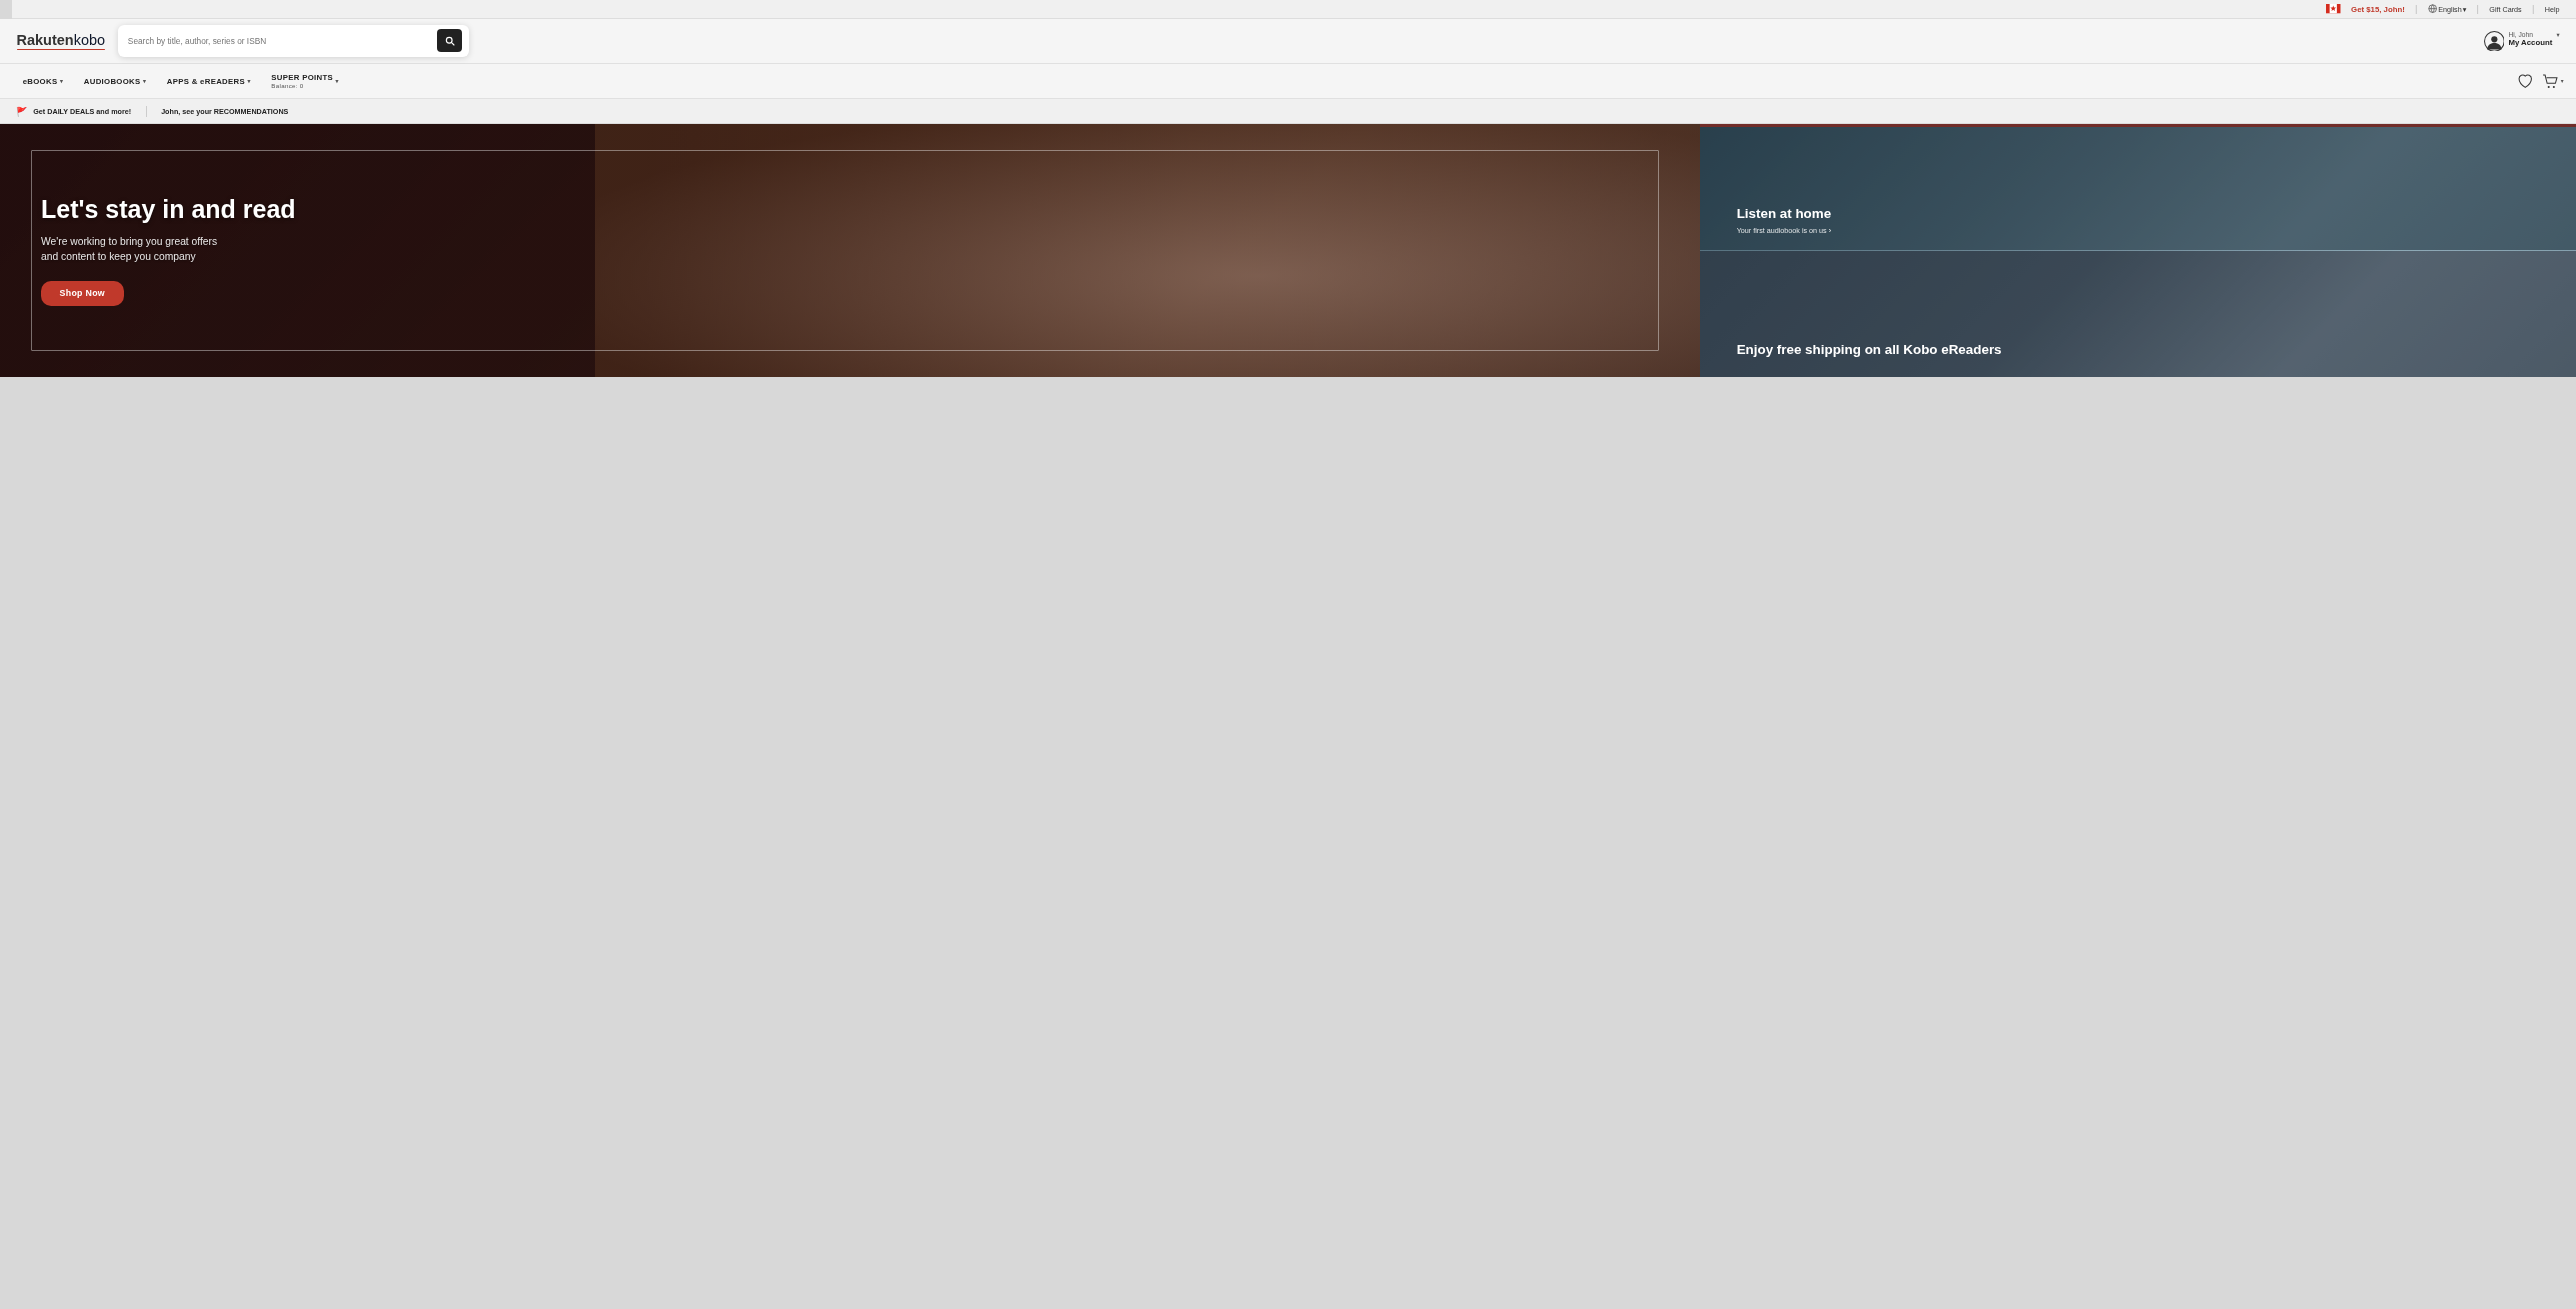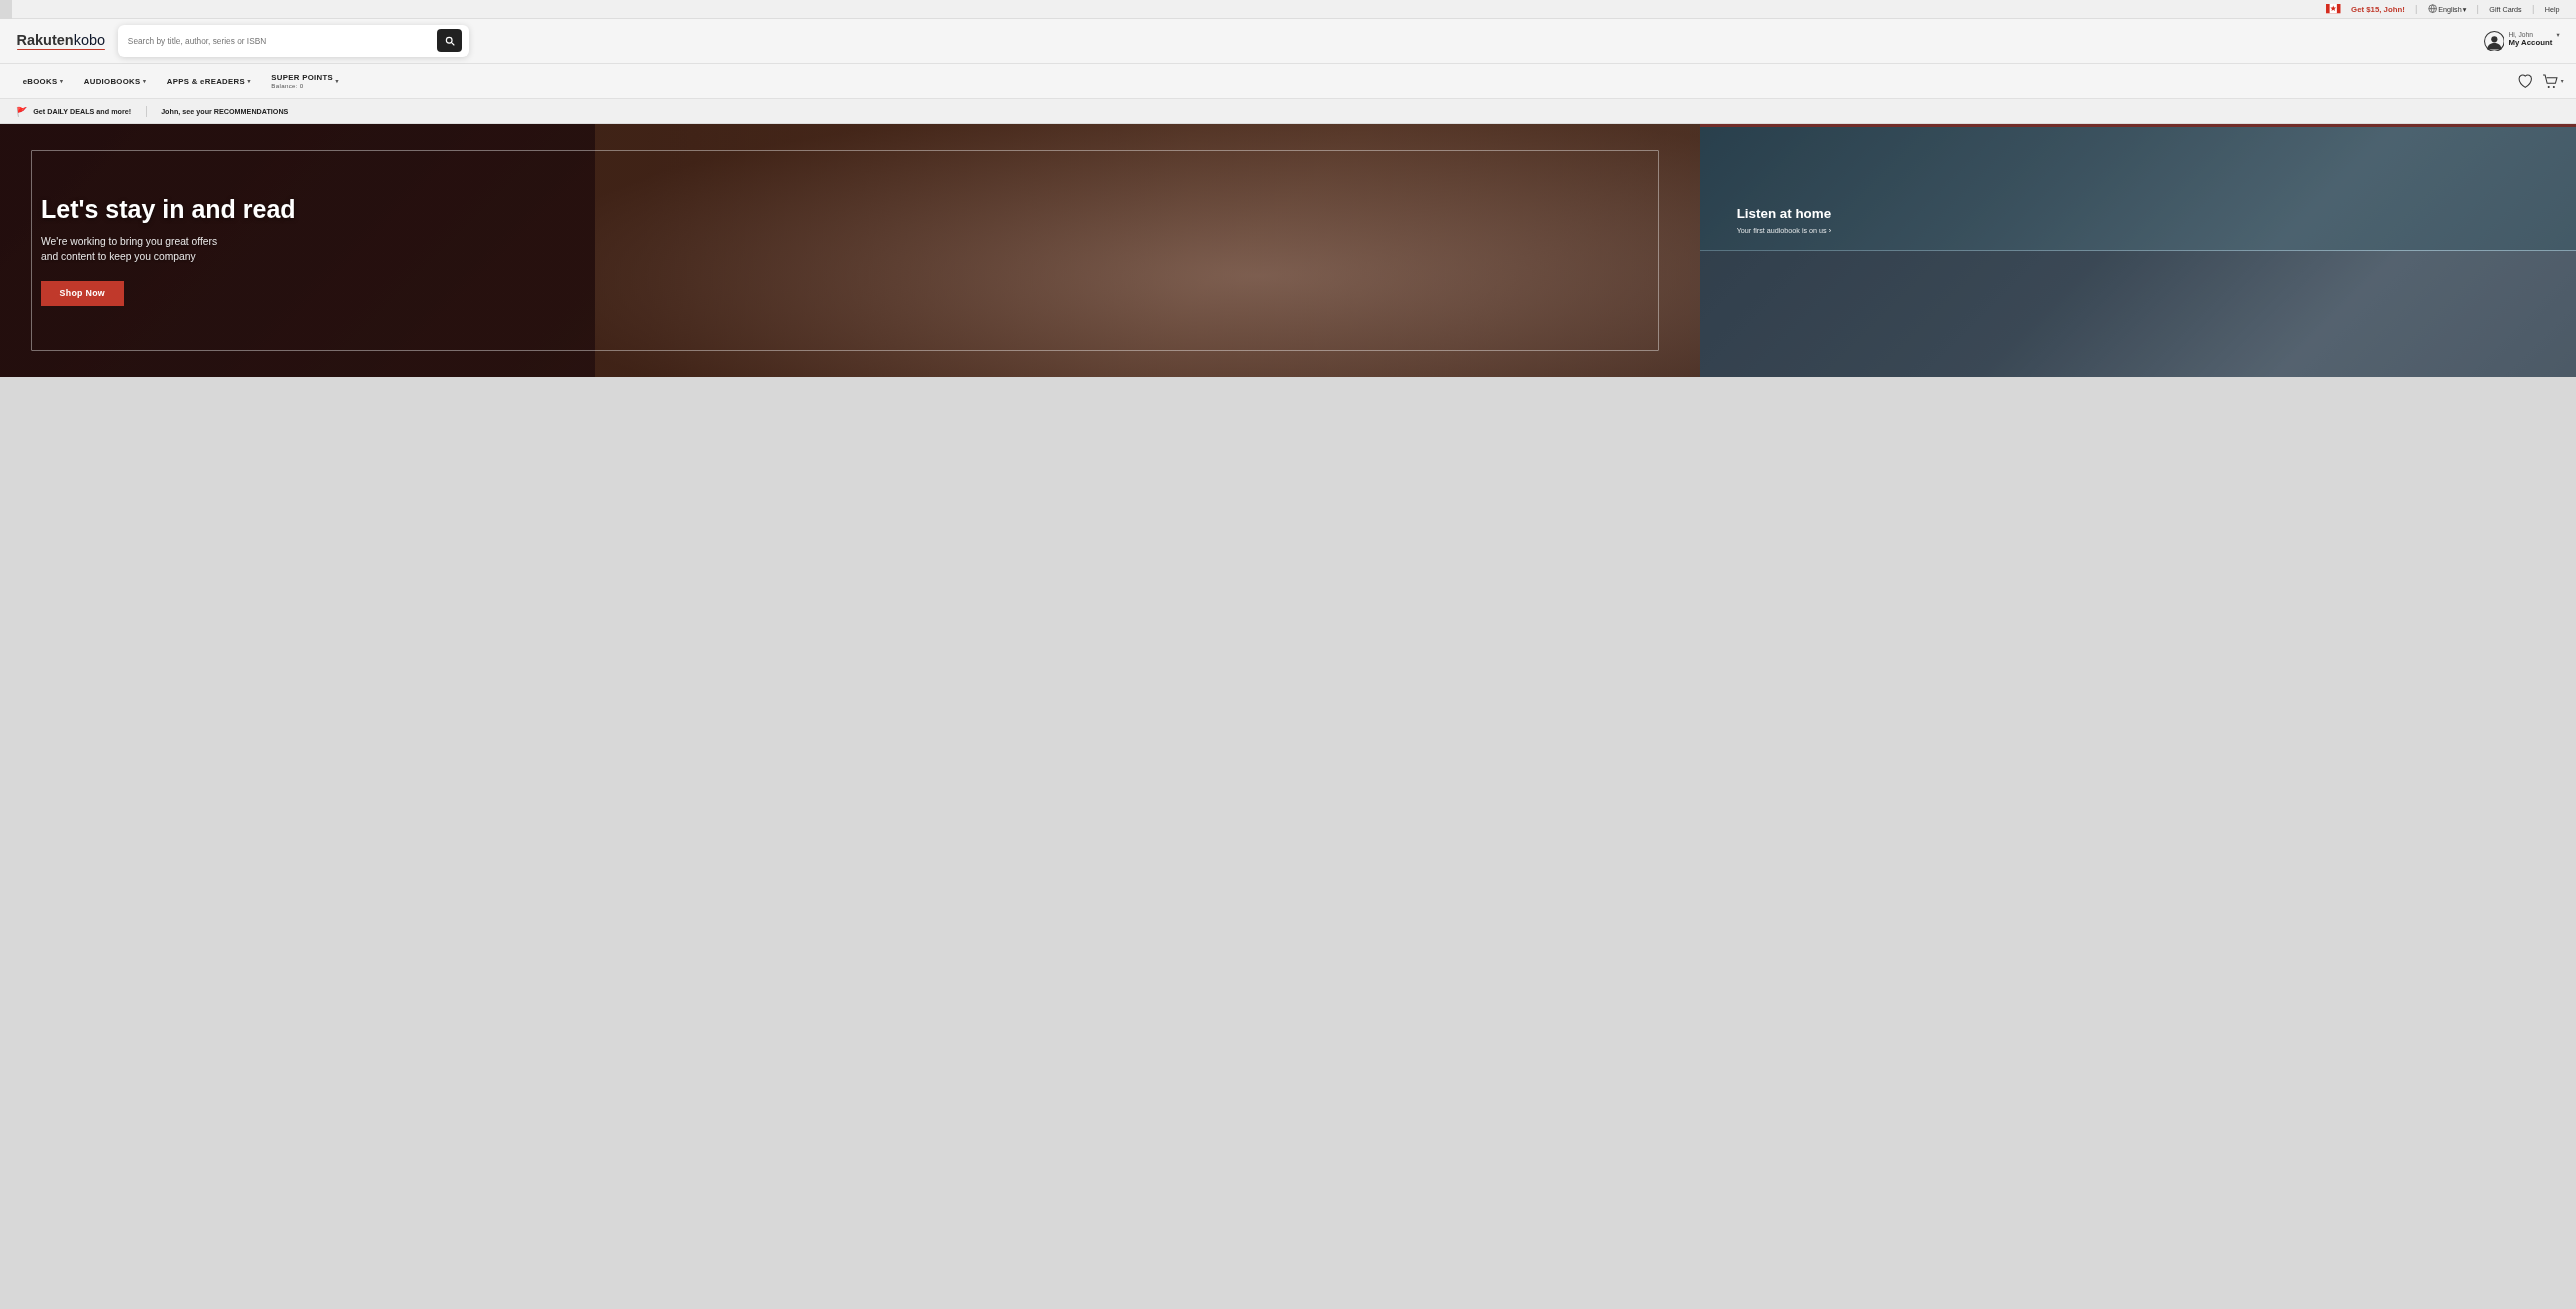--- a/index.html
+++ b/index.html
@@ -293,21 +293,21 @@
       text-shadow: 0 0.5px 2.1px rgba(0,0,0,0.4);
     }
     .hero-btn {
       display: inline-block;
       background: #c0392b;
       color: white;
       font-size: 8.8px;
       font-weight: bold;
       padding: 7.2px 18.6px;
       border: none;
-      border-radius: 0;
+      border-radius: 10px;
       cursor: pointer;
       width: fit-content;
       letter-spacing: 0.3px;
       text-align: center;
     }
 
     
     .hero-right {
       flex: 0 0 34%;
       display: flex;
@@ -496,16 +496,19 @@
         <div class="panel-title">Listen at home</div>
         <div class="panel-subtitle">
           <span>Your first audiobook is on us</span>
           <span class="panel-subtitle-arrow">›</span>
         </div>
       </div>
     </div>
 
     <div class="hero-panel hero-panel-bottom">
       <div class="hero-panel-overlay"></div>
+      <div class="hero-panel-content">
+        <div class="panel-title">Enjoy free shipping on all Kobo eReaders</div>
+      </div>
     </div>
   </div>
 </div>
 
 
 </body></html>

